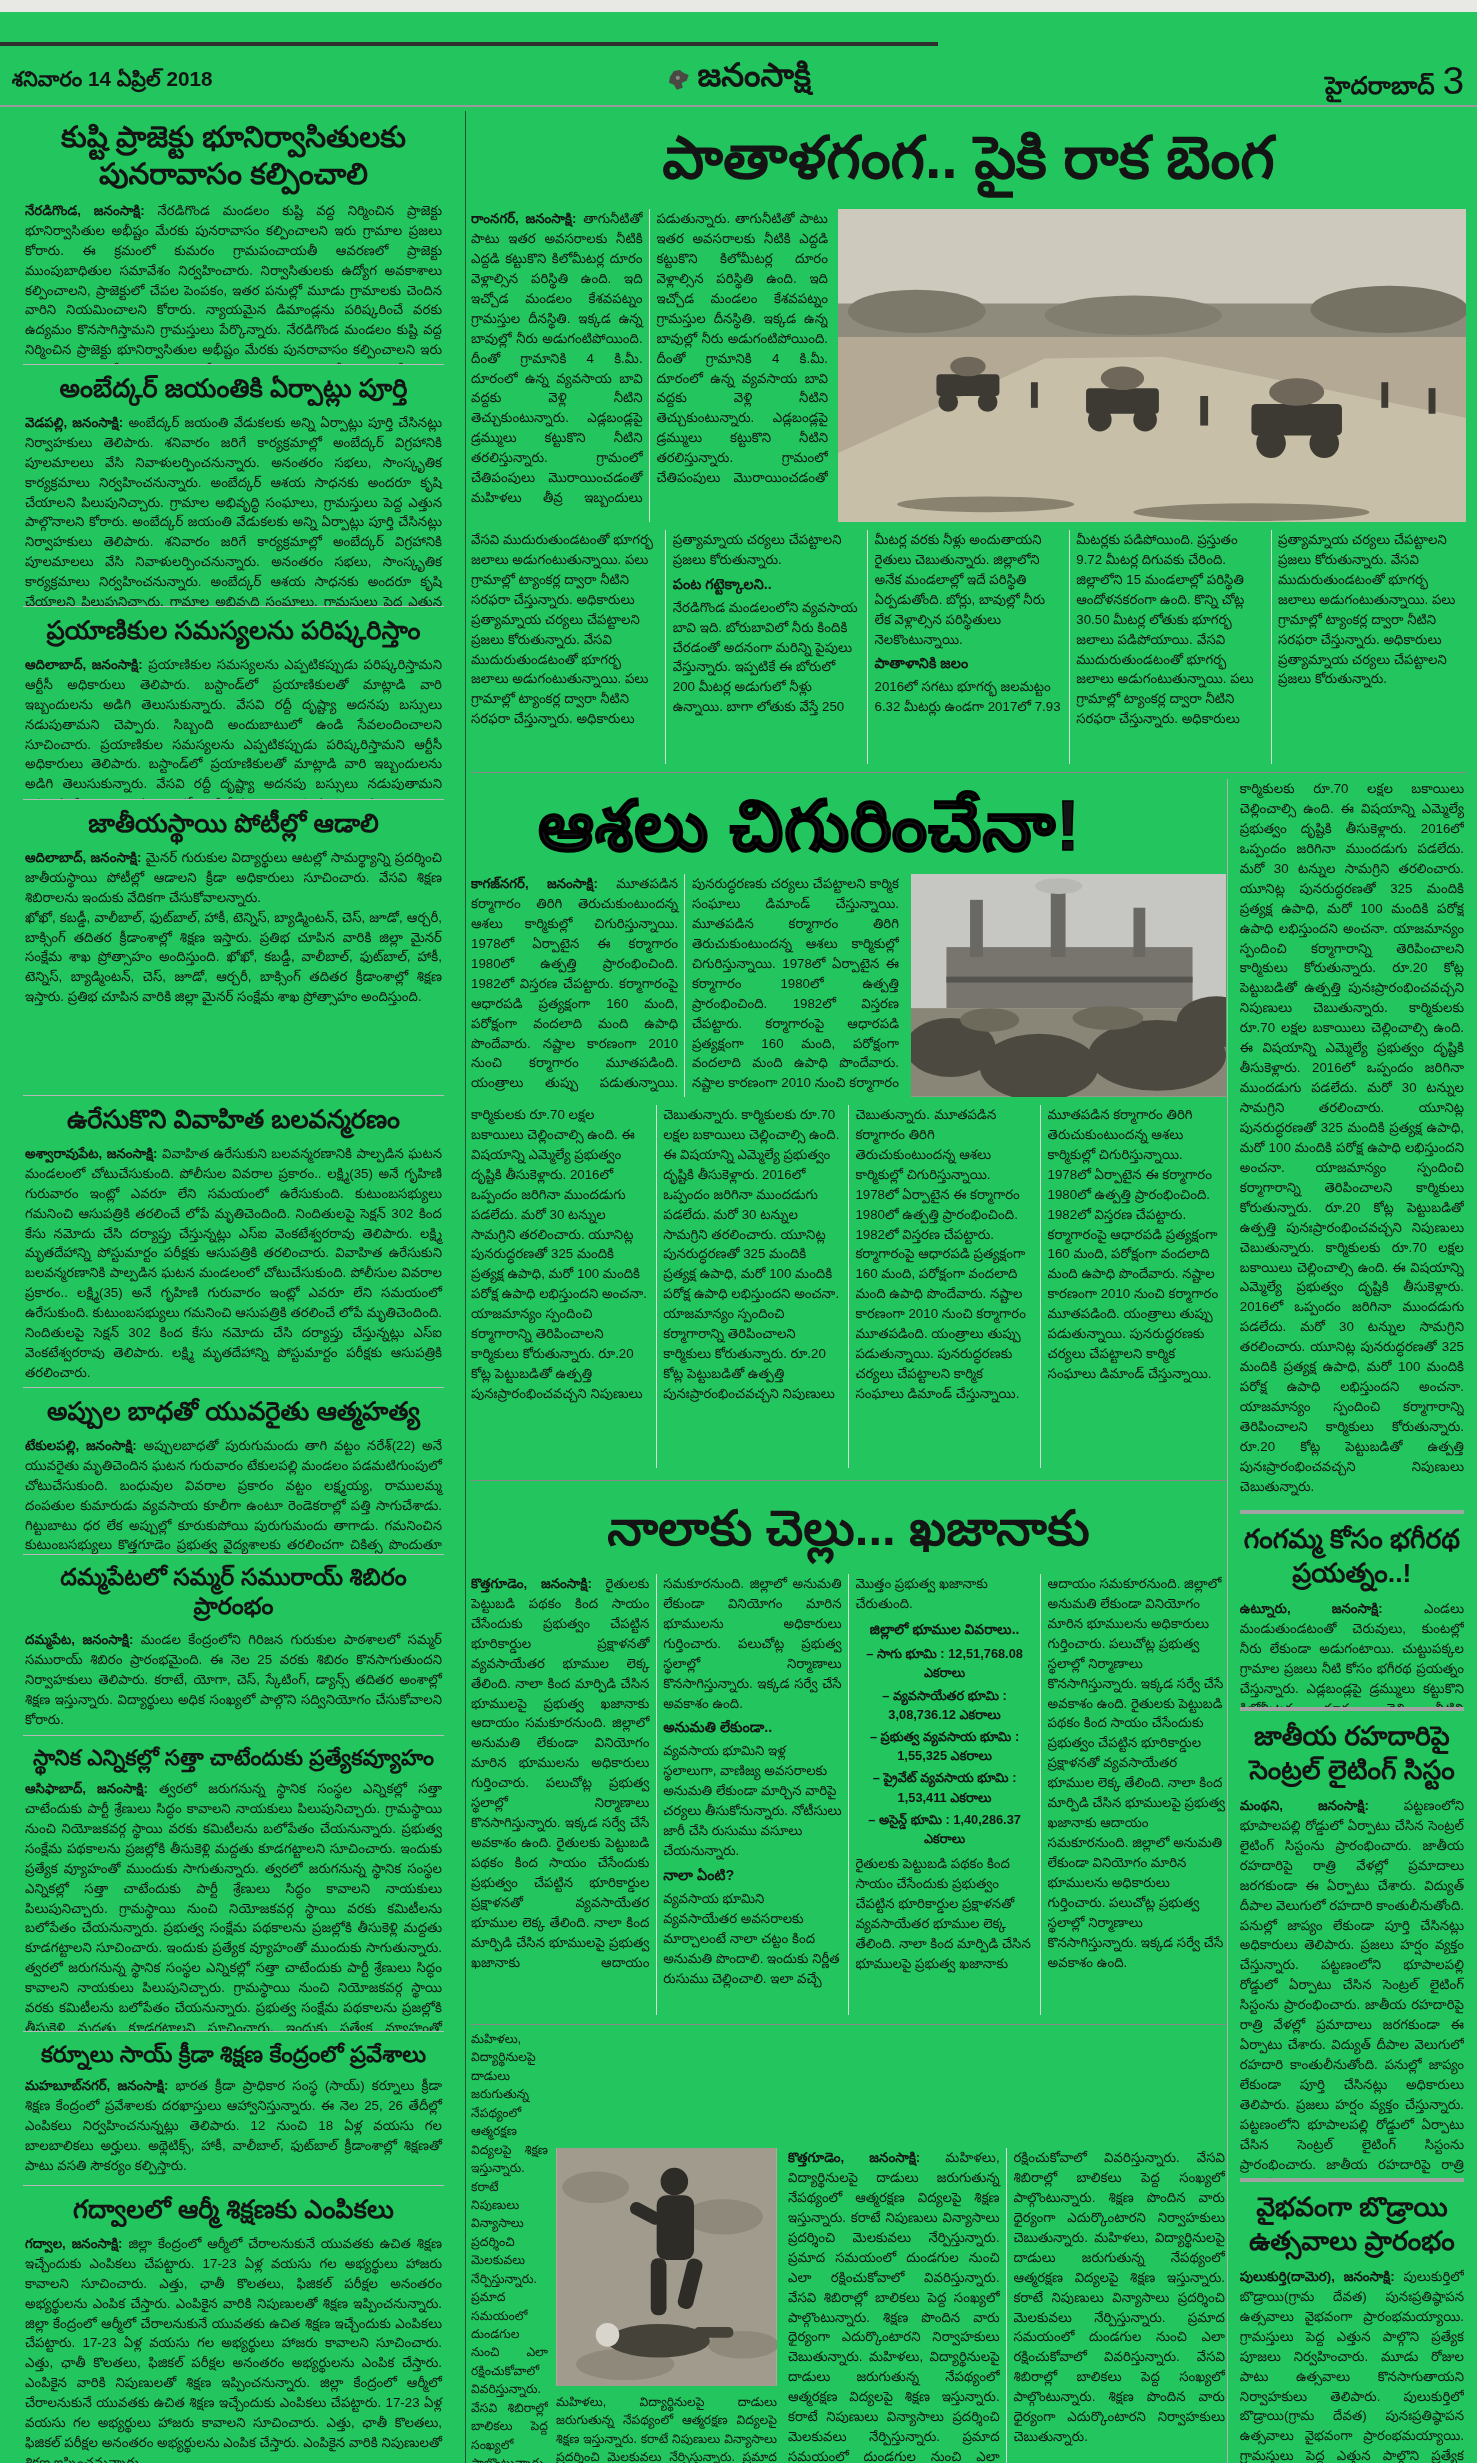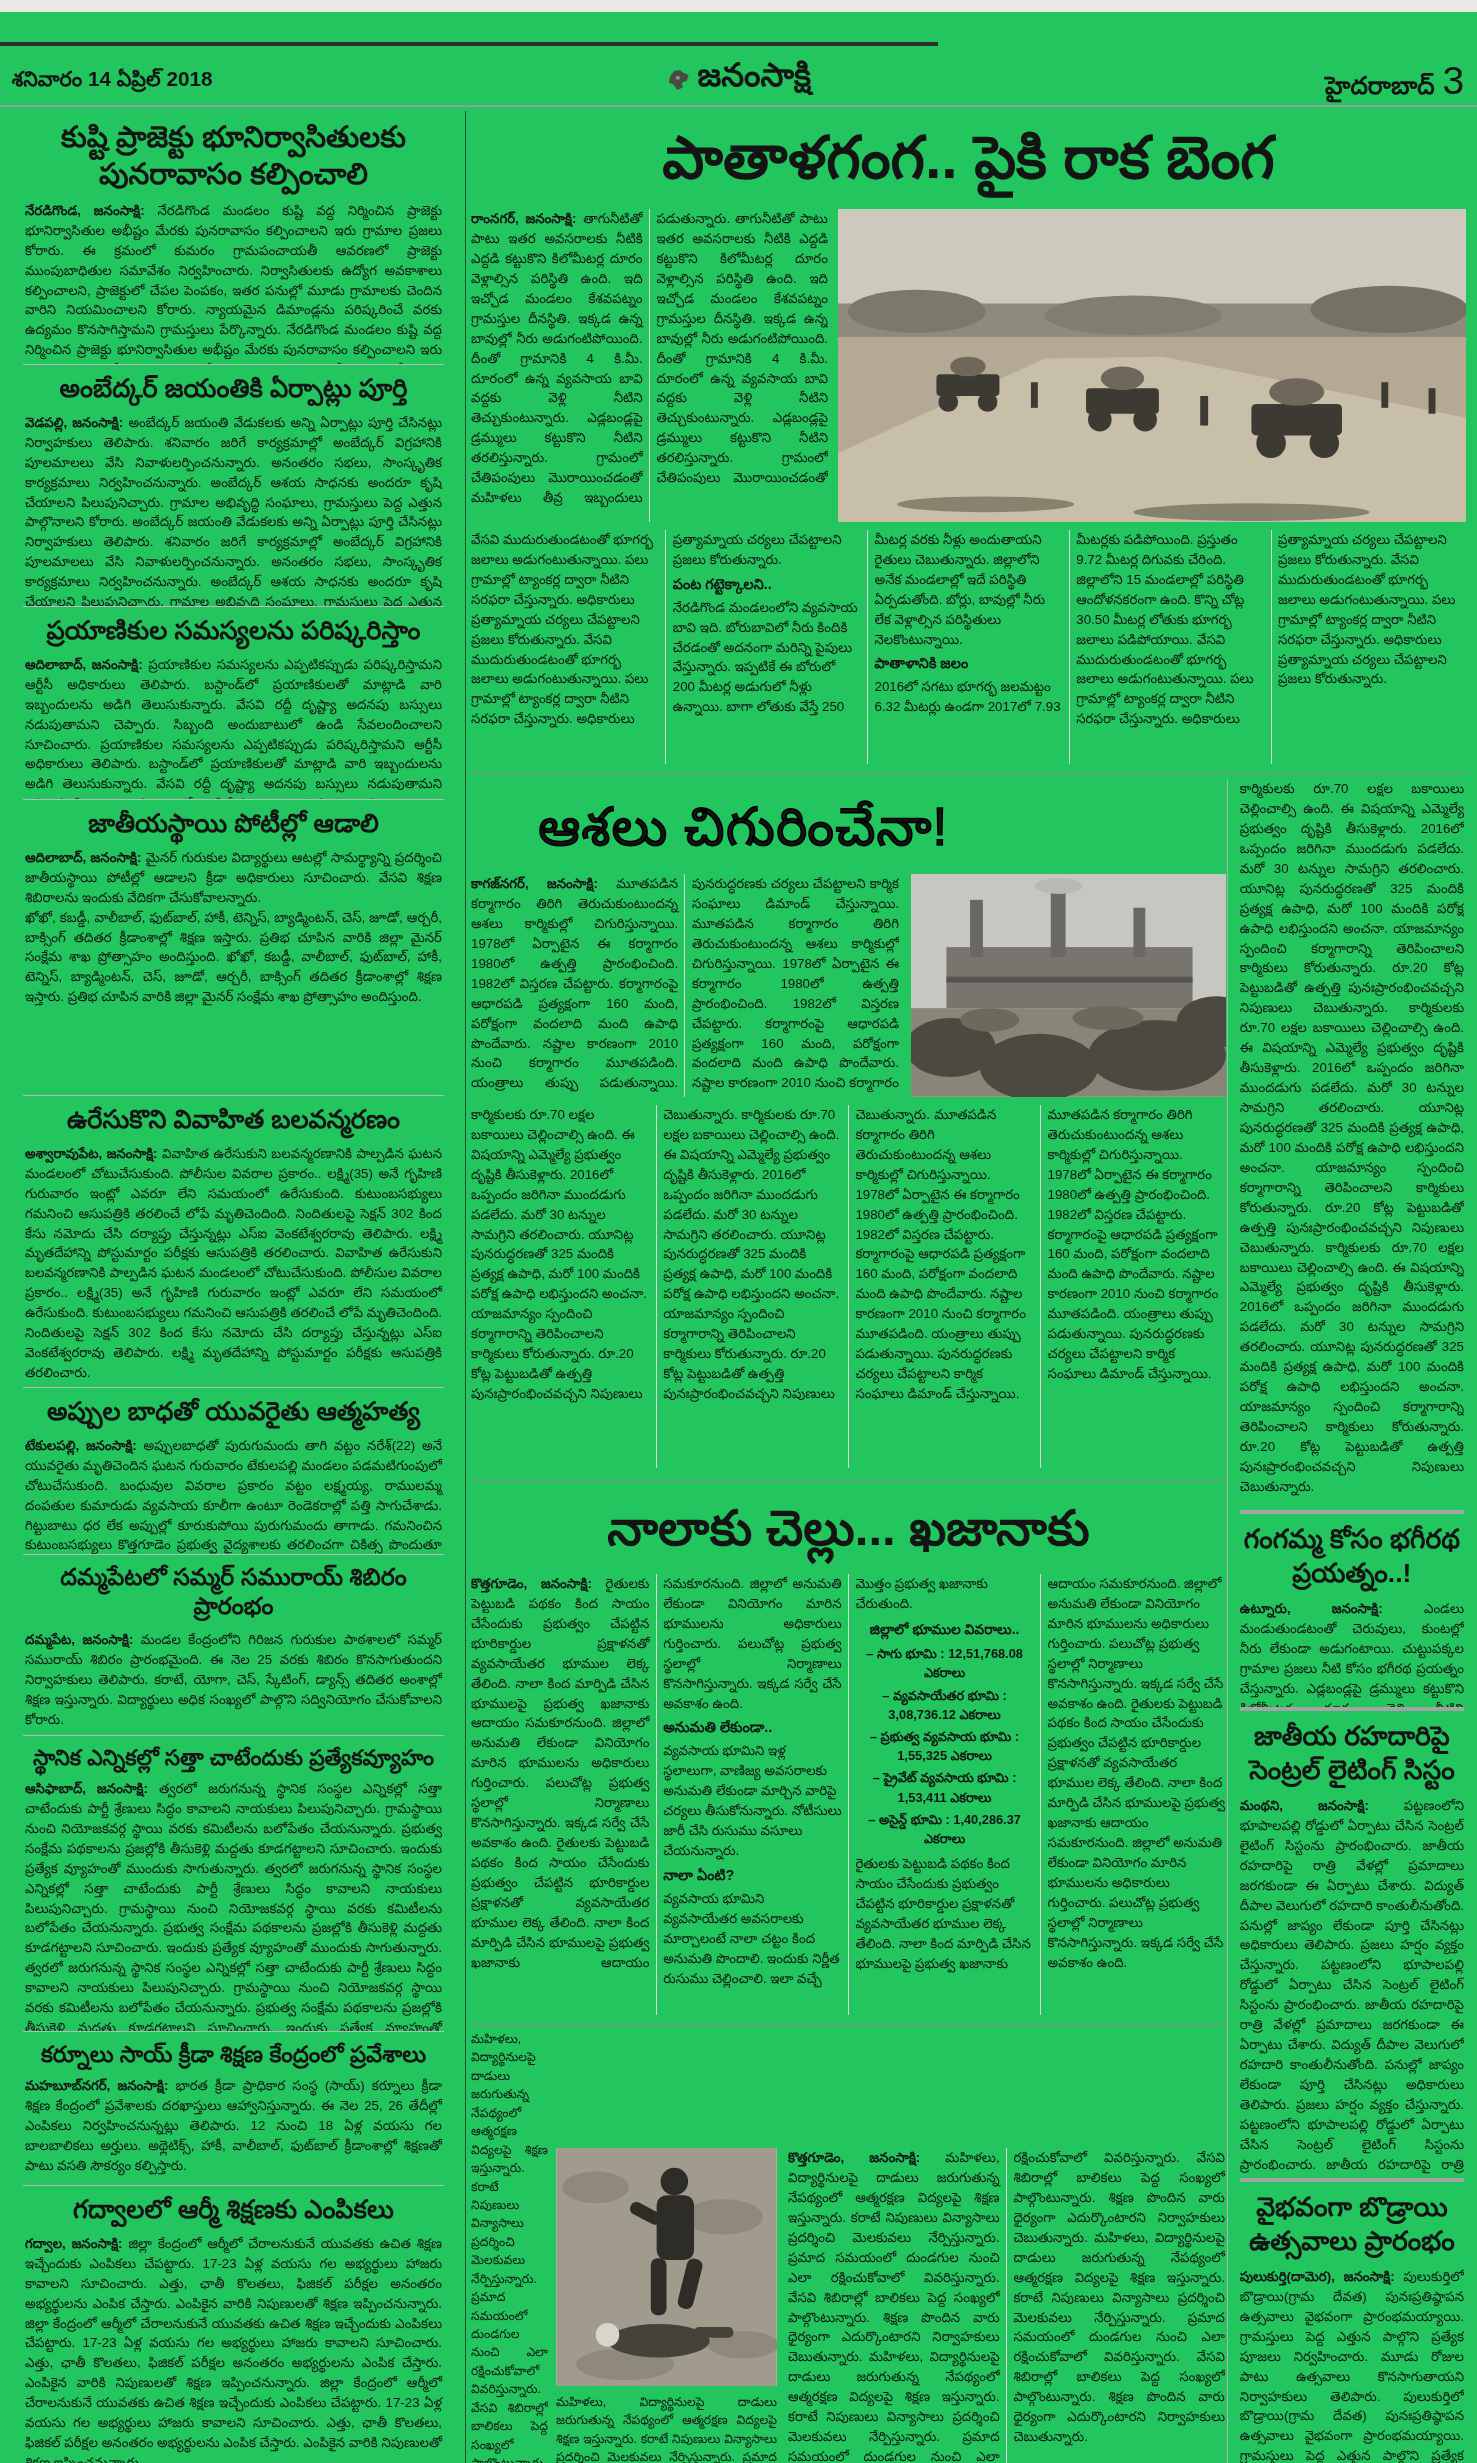--- a/index.html
+++ b/index.html
@@ -33,21 +33,21 @@
   
   .divider{height:0;border-top:1px solid #8a8a8a;}
   .top-article{left:471px;top:97px;width:995px;}
   .top-hl{font-size:59px;font-weight:800;text-align:center;white-space:nowrap;height:100px;line-height:99px;overflow:hidden;margin:0;}
   .top-row{display:flex;gap:9.9px;height:313px;overflow:hidden;}
   .top-lead{width:357px;column-count:2;column-gap:13.8px;column-rule:1px solid #d8d8d4;overflow:hidden;height:313px;}
   .photo{background:#c9c5ba;overflow:hidden;flex:none;}
   .photo1{width:628px;height:313px;}
   .top-lower{margin-top:7.9px;height:234px;column-count:5;column-gap:13.8px;column-rule:1px solid #d8d8d4;overflow:hidden;}
   .hopes{left:471px;top:767px;width:755px;}
-  .hopes-hl{font-size:53px;font-weight:400;letter-spacing:1px;height:95px;line-height:95px;margin:0;padding-left:67px;white-space:nowrap;overflow:hidden;-webkit-text-stroke:1.5px #000;}
+  .hopes-hl{font-size:70px;font-weight:700;letter-spacing:1px;height:95px;line-height:95px;margin:0;padding-left:67px;white-space:nowrap;overflow:hidden;-webkit-text-stroke:1.5px #000;}
   .hopes-rowA{display:flex;gap:11.8px;height:223px;overflow:hidden;}
   .hopes-colA{width:428px;column-count:2;column-gap:13.8px;column-rule:1px solid #d8d8d4;overflow:hidden;}
   .photo2{width:315px;height:223px;}
   .hopes-rowB{margin-top:7.9px;height:363px;column-count:4;column-gap:13.8px;column-rule:1px solid #d8d8d4;overflow:hidden;}
   .nala{left:471px;top:1475px;width:755px;}
   .nala-hl{font-size:49px;font-weight:800;text-align:center;height:83px;line-height:83px;margin:0;white-space:nowrap;overflow:hidden;}
   .nala-body{height:441px;column-count:4;column-gap:13.8px;column-rule:1px solid #d8d8d4;overflow:hidden;margin-top:3.9px;}
   .stats{font-size:12.8px;line-height:1.5;margin:5.9px 0;text-align:center;}
   .stats-title{font-weight:bold;font-size:13.8px;margin-bottom:3.9px;}
   .stat{margin:3px 0;font-weight:bold;}

